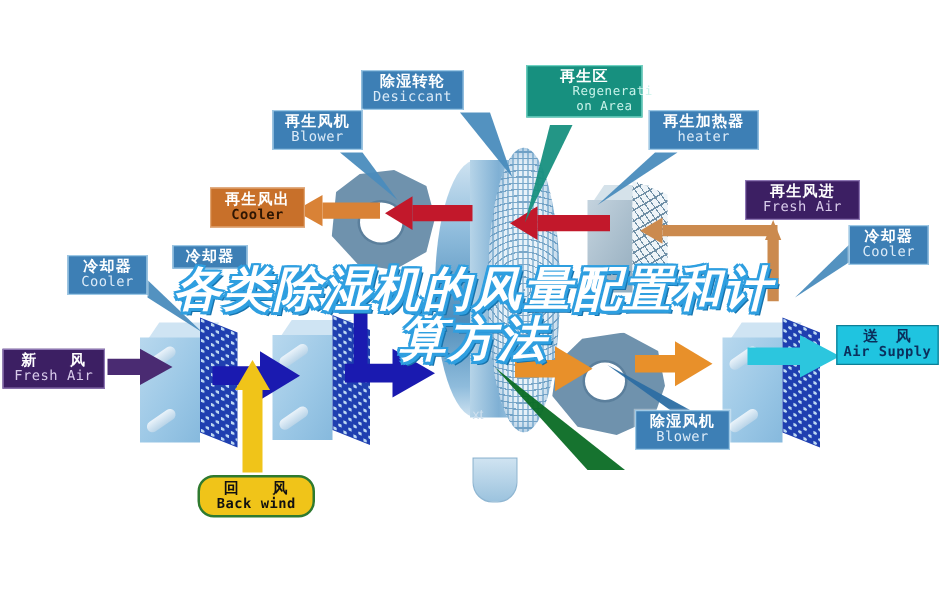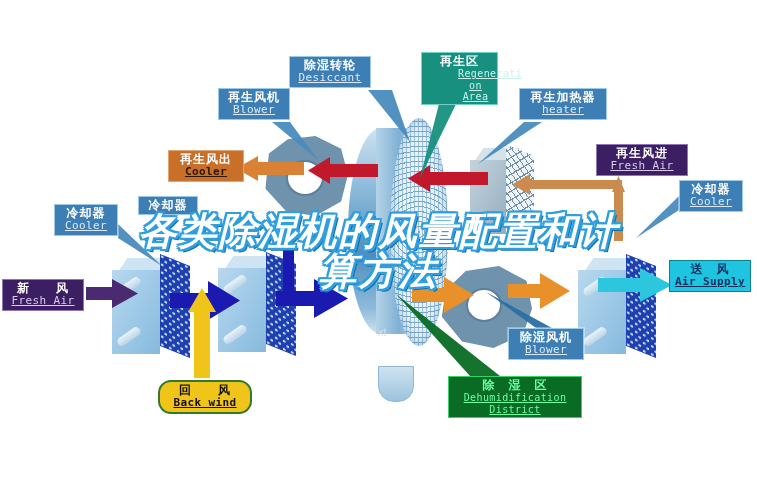--- a/index.html
+++ b/index.html
@@ -5,21 +5,21 @@
   html,body{margin:0;padding:0;background:#ffffff;}
   body{font-family:"Liberation Sans",sans-serif;}
   #stage{position:relative;width:757px;height:488px;background:#ffffff;overflow:hidden;}
 
   
   .lbl{position:absolute;box-sizing:border-box;text-align:center;line-height:1.12;
        padding:2px 4px;border:1px solid rgba(255,255,255,.45);
        font-family:"Liberation Serif",serif;}
   .lbl .cn{display:block;font-weight:700;letter-spacing:1px;font-size:12px;
            font-family:"DejaVu Sans",sans-serif;}
-  .lbl .en{display:block;font-family:"DejaVu Sans Mono",monospace;font-size:11px;letter-spacing:.4px;text-decoration:underline;}
+  .lbl .en{display:block;font-family:"DejaVu Sans Mono",monospace;font-size:11px;letter-spacing:.4px;}
 
   .lbl.blue{background:#3d7fb5;color:#e8f2fb;border-color:#9ec9e6;
             box-shadow:0 0 0 1px rgba(255,255,255,.35);}
   .lbl.blue .cn{color:#ffffff;}
   .lbl.blue .en{color:#dbeaf7;}
 
   .lbl.teal{background:#17907f;color:#eafaf6;border-color:#6fd3c3;}
   .lbl.teal .cn{color:#ffffff;}
   .lbl.teal .en{color:#c9f3ea;margin-left:32px;}
 
@@ -244,21 +244,21 @@
   <div class="lbl blue" style="left:289px;top:56px;width:82px;">
     <span class="cn">除湿转轮</span>
     <span class="en">Desiccant</span>
   </div>
 
   <div class="lbl blue" style="left:218px;top:88px;width:72px;">
     <span class="cn">再生风机</span>
     <span class="en">Blower</span>
   </div>
 
-  <div class="lbl teal" style="left:421px;top:52px;width:77px;">
+  <div class="lbl teal" style="left:421px;top:52px;width:93px;">
     <span class="cn">再生区</span>
     <span class="en" style="font-size:10px;">Regenerati on Area</span>
   </div>
 
   <div class="lbl blue" style="left:519px;top:88px;width:88px;">
     <span class="cn">再生加热器</span>
     <span class="en">heater</span>
   </div>
 
   <div class="lbl orange" style="left:168px;top:150px;width:76px;">
@@ -298,24 +298,20 @@
   <div class="lbl blue" style="left:508px;top:328px;width:76px;">
     <span class="cn">除湿风机</span>
     <span class="en">Blower</span>
   </div>
 
   <div class="lbl yellow" style="left:158px;top:380px;width:94px;">
     <span class="cn">回　　风</span>
     <span class="en">Back wind</span>
   </div>
 
-  <div class="lbl green" style="left:448px;top:376px;width:134px;">
-    <span class="cn">除　湿　区</span>
-    <span class="en" style="font-size:10px;">Dehumidification District</span>
-  </div>
 
   <div class="wm" style="left:378px;top:326px;">xt</div>
 
   <div id="title-overlay">
     <span class="l1">各类除湿机的风量配置和计</span>
     <span class="l2">算方法</span>
   </div>
 
 </div>
 

